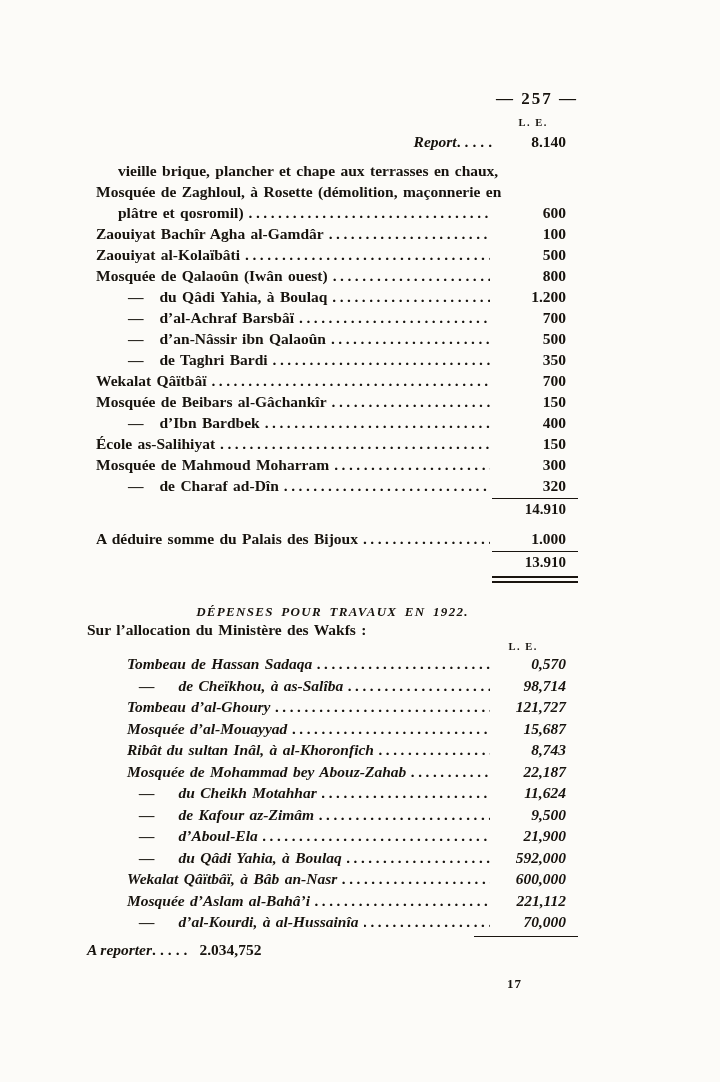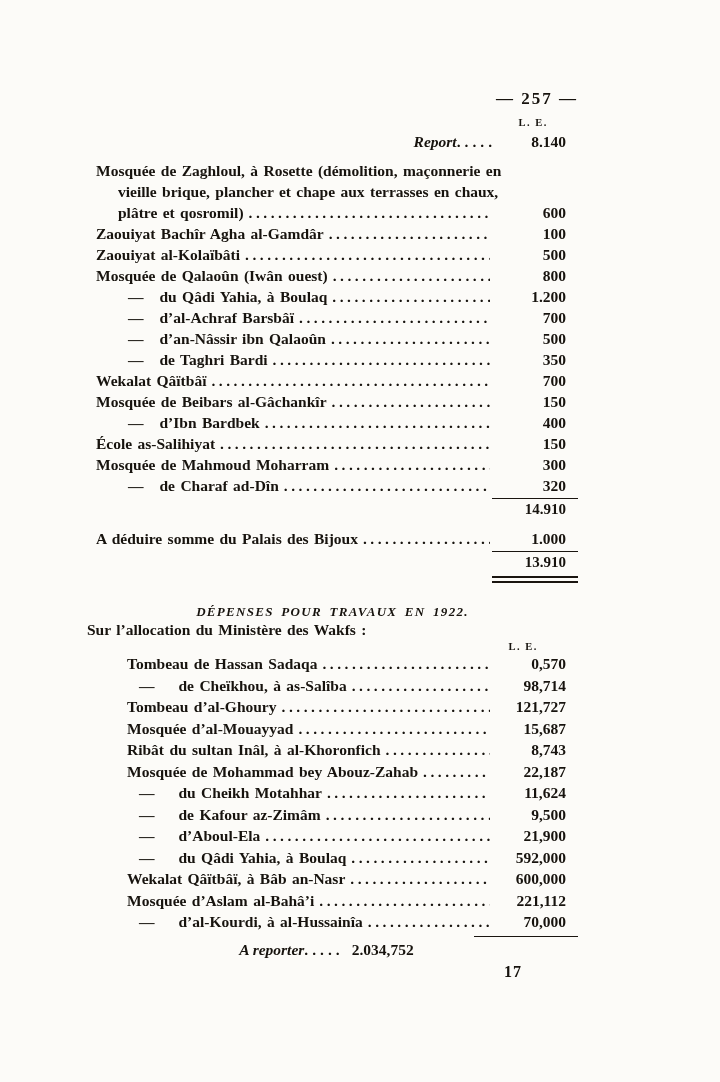--- a/index.html
+++ b/index.html
@@ -27,21 +27,21 @@
   .report-row{
     margin-top:2px;height:21px;line-height:21px;
     display:flex;align-items:center;justify-content:flex-end;
     font-size:15.5px;font-weight:bold;
   }
   .italic{font-style:italic;}
   .dots-short::after{content:".....";letter-spacing:4px;font-weight:bold;}
 
   .rows{font-size:15.5px;font-weight:bold;word-spacing:1.5px;}
   .rows.s1{margin-top:8px;}
-  .rows.s2{margin-top:0;}
+  .rows.s2{margin-top:0;font-style:italic;}
   .row{display:flex;align-items:baseline;height:21px;line-height:21px;}
   .s2 .row{height:21.5px;line-height:21.5px;}
   .row .label{white-space:nowrap;}
   .leader{flex:1 1 auto;overflow:hidden;white-space:nowrap;margin:0 6px 0 5px;}
   .leader::after{content:"........................................................................";letter-spacing:3.5px;}
   .value{flex:0 0 auto;min-width:70px;text-align:right;padding-right:12px;white-space:nowrap;}
 
   
   .s1 .row{margin-left:9px;}
   .s1 .row.cont{margin-left:31px;}
@@ -62,50 +62,50 @@
     margin-top:20px;text-align:center;
     font-size:13px;font-weight:bold;letter-spacing:1.3px;word-spacing:3px;
     height:17px;line-height:17px;font-style:italic;
   }
   .intro{
     margin-left:0;
     font-size:15.5px;font-weight:bold;height:20px;line-height:20px;word-spacing:1.5px;
   }
   .carry-row{
     margin-top:2px;height:22px;line-height:22px;
-    display:flex;align-items:baseline;justify-content:center;
+    display:flex;align-items:baseline;justify-content:flex-start;
     font-size:15.5px;font-weight:bold;
   }
   .signature{
-    margin-top:2px;text-align:right;padding-right:56px;
-    font-size:16px;font-weight:bold;height:18px;line-height:18px;letter-spacing:1px;
+    margin-top:14px;text-align:right;padding-right:56px;
+    font-size:13px;font-weight:bold;height:18px;line-height:18px;letter-spacing:1px;
   }
 </style>
 </head>
 <body>
 
 <div class="page">
   <div class="content">
 
     <div class="page-number">— 257 —</div>
 
     <div class="currency first">L. E.</div>
 
     <div class="report-row">
       <span class="italic">Report</span>
         <span class="dots-short"></span>
       <span class="value">8.140</span>
     </div>
 
     <div class="rows s1">
-      <div class="row">
-        <span class="label">Mosquée de Zaghloul, à Rosette (démolition, maçonnerie en</span>
-      </div>
       <div class="row cont">
         <span class="label">vieille brique, plancher et chape aux terrasses en chaux,</span>
+      </div>
+      <div class="row">
+        <span class="label">Mosquée de Zaghloul, à Rosette (démolition, maçonnerie en</span>
       </div>
       <div class="row cont">
         <span class="label">plâtre et qosromil)</span>
         <span class="leader"></span>
         <span class="value">600</span>
       </div>
       <div class="row">
         <span class="label">Zaouiyat Bachîr Agha al-Gamdâr</span>
         <span class="leader"></span>
         <span class="value">100</span>

